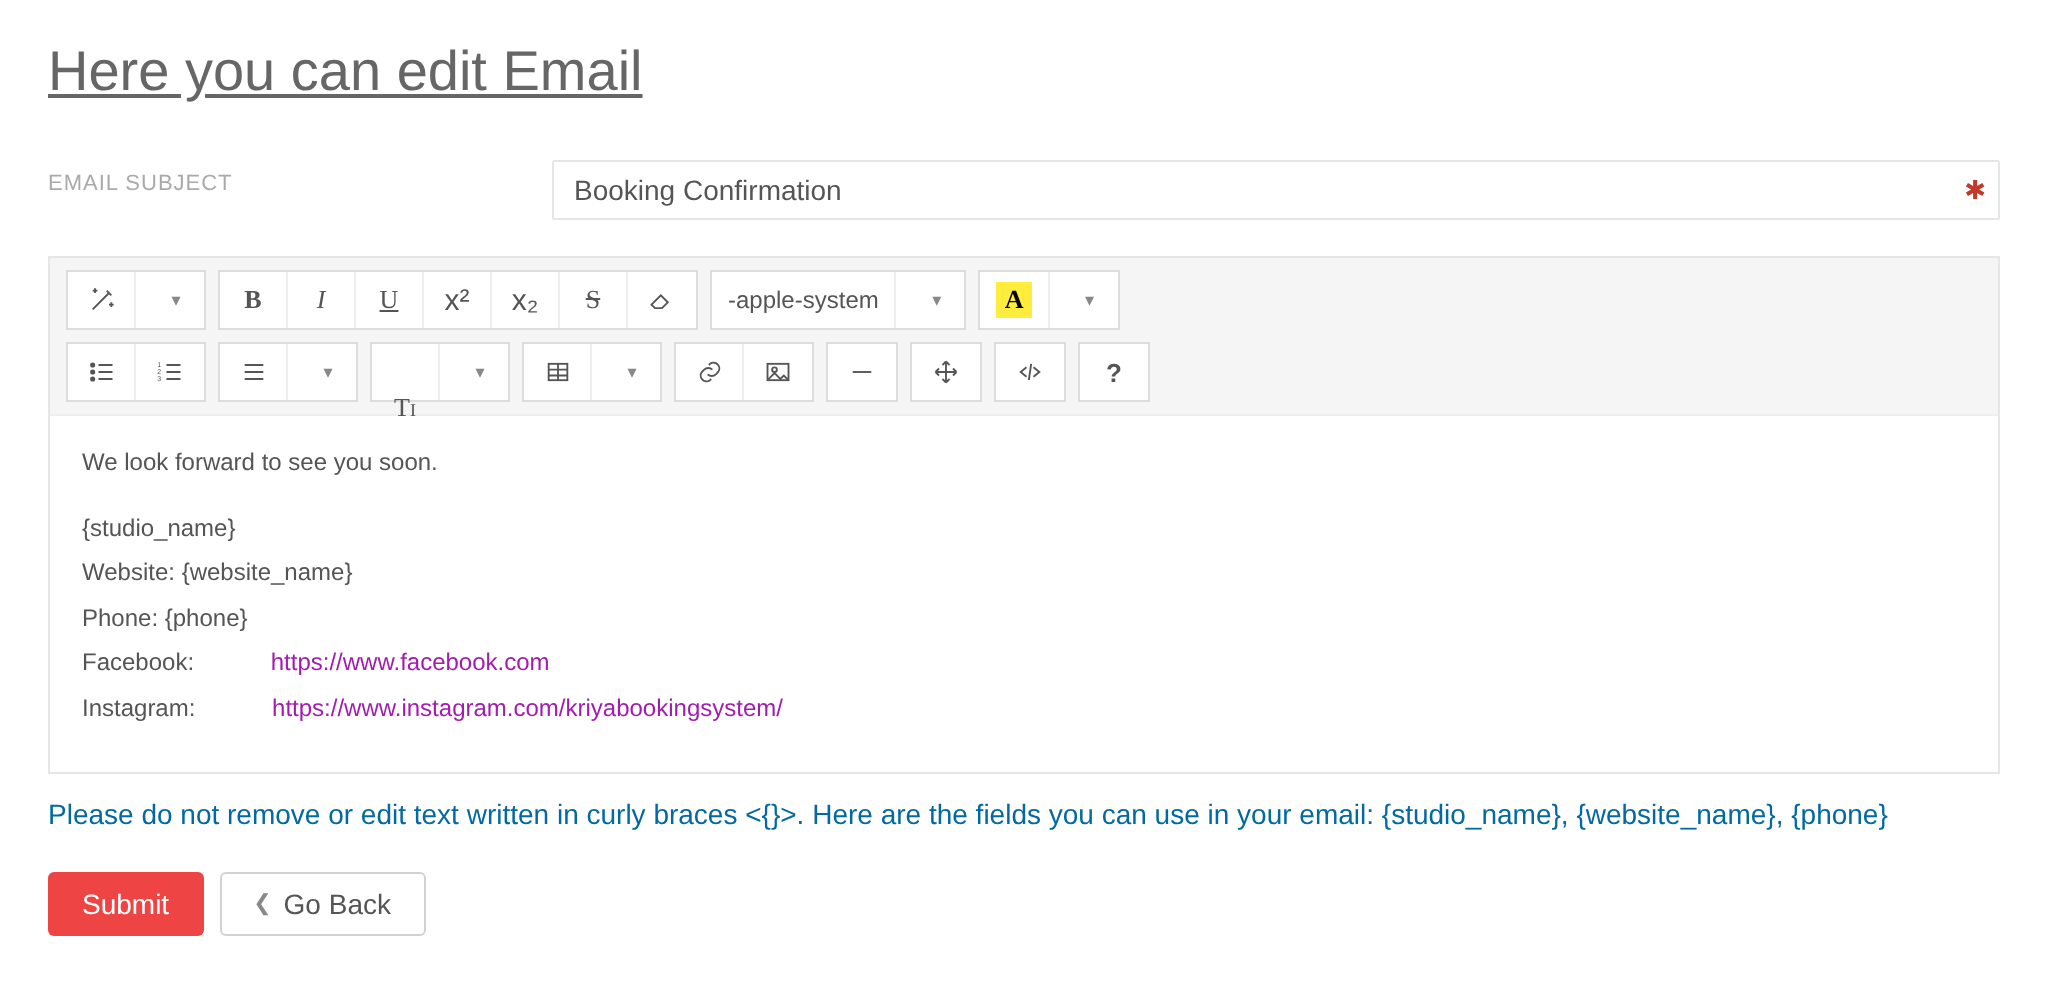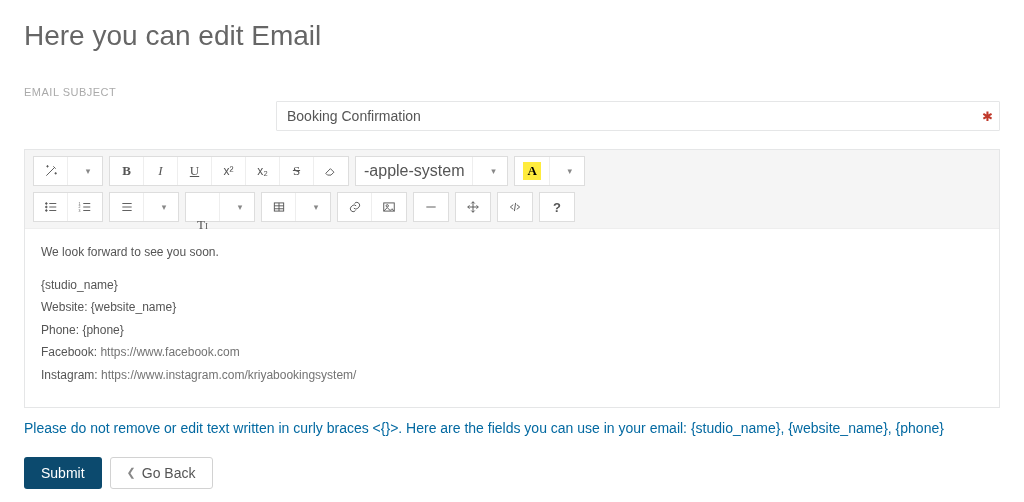--- a/index.html
+++ b/index.html
@@ -10,20 +10,21 @@
     font-size: 14px;
     color: #666;
     background: #fff;
     width: 1024px;
   }
   h1.page-title {
     font-weight: 300;
     font-size: 28px;
     color: #666;
     margin: 0 0 28px 0;
+    text-decoration: underline;
   }
   .field-row {
     display: flex;
     align-items: flex-start;
     margin-bottom: 18px;
   }
   .field-label {
     width: 252px;
     flex: 0 0 252px;
     padding-top: 6px;
@@ -35,21 +36,20 @@
     letter-spacing: 0.5px;
     font-size: 11px;
     color: #aaa;
   }
   .field-content { flex: 1 1 auto; }
   .subject-wrap {
     position: relative;
     border: 1px solid #e5e6e7;
     border-radius: 1px;
     background: #bef264;
-    margin-top: 21px;
   }
   .subject-input {
     width: 100%;
     border: none;
     outline: none;
     font-size: 14px;
     padding: 6px 24px 6px 10px;
     color: #555;
     font-family: inherit;
   }
@@ -97,43 +97,43 @@
     user-select: none;
     white-space: nowrap;
   }
   .tb-btn:last-child { border-right: none; }
   .tb-btn.caret::after {
     content: "▾";
     font-size: 9px;
     color: #888;
     margin-left: 6px;
   }
-  .fontbtn { font-size: 16px; color:#555; }
+  .fontbtn { font-size: 12px; color:#555; }
   .fontcolor-glyph {
     font-weight: bold;
     font-family: Georgia, serif;
     color: #000;
     background: #ffec3d;
     padding: 0 4px;
     line-height: 18px;
   }
   .bold { font-weight: bold; font-family: Georgia, serif; }
   .italic { font-style: italic; font-family: Georgia, serif; }
   .underline { text-decoration: underline; font-family: Georgia, serif; }
   .strike { text-decoration: line-through; font-family: Georgia, serif; }
-  .sup, .sub { font-size: 12px; }
+  .sup, .sub { font-size: 15px; }
   .editor-body {
     padding: 14px 16px 18px 16px;
     font-size: 12px;
     color: #555;
     line-height: 1.55;
     min-height: 150px;
   }
   .editor-body p { margin: 0 0 4px 0; }
-  .editor-body a { color: #737373; text-decoration: none; }
+  .editor-body a { color: #a21caf; text-decoration: none; margin-left: 35px; }
   .gap { height: 10px; }
   .help-text {
     margin-top: 10px;
     color: #0369a1;
     font-size: 14px;
     line-height: 1.5;
   }
   .actions {
     display: flex;
     gap: 8px;
@@ -141,21 +141,21 @@
   }
   .btn {
     display: inline-flex;
     align-items: center;
     padding: 7px 16px;
     font-size: 14px;
     border-radius: 3px;
     cursor: pointer;
     border: 1px solid transparent;
   }
-  .btn-primary { background: #0c4a6e; color: #fff; }
+  .btn-primary { background: #ef4444; color: #fff; }
   .btn-default { background: #fff; border-color:#d2d2d2; color:#555; }
   .btn-default .chev { margin-right: 6px; font-size: 11px; color:#888; }
   svg.icon { width:14px; height:14px; stroke:#555; fill:none; stroke-width:1.6; }
 </style>
 </head>
 <body>
 
 <h1 class="page-title">Here you can edit Email</h1>
 
 <div class="field-row">

